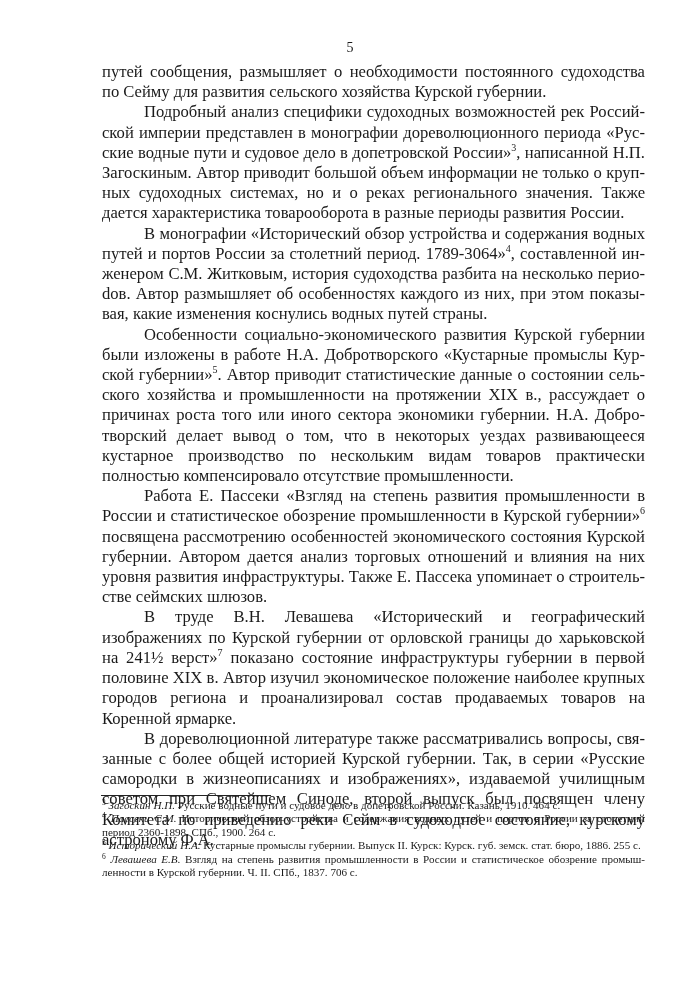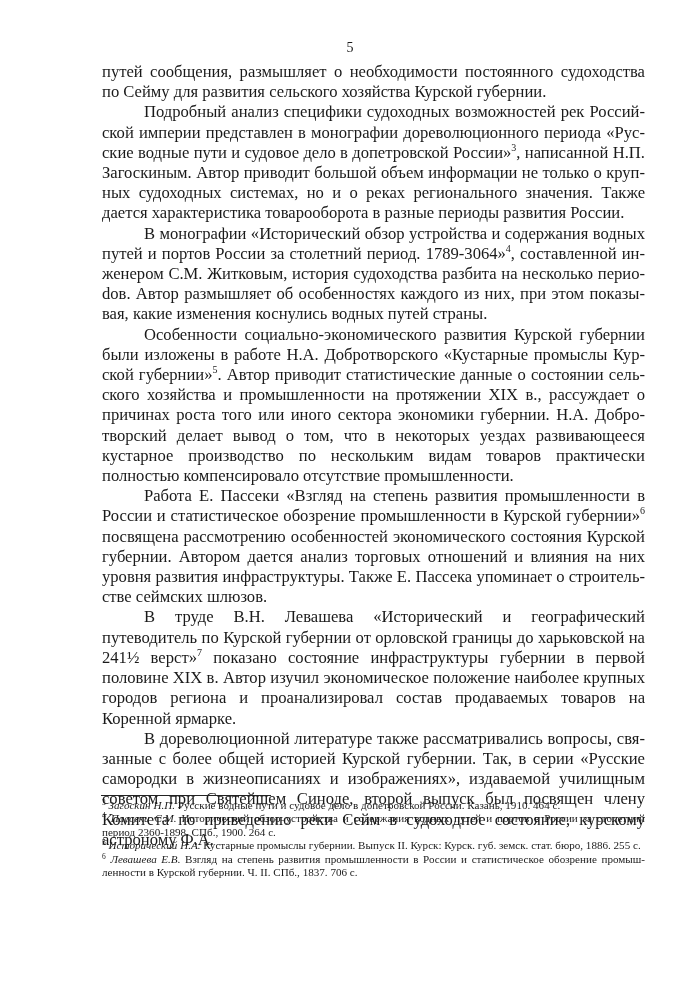--- a/index.html
+++ b/index.html
@@ -78,21 +78,21 @@
 <body>
 
 <div class="page-number">5</div>
 
 <div class="body-text" id="body-text">
     <p class="cont"><span>путей сообщения, размышляет о необходимости постоянного судоходства по Сейму для развития сельского хозяйства Курской губернии.</span></p>
     <p><span>Подробный анализ специфики судоходных возможностей рек Россий­ской империи представлен в монографии дореволюционного периода «Рус­ские водные пути и судовое дело в допетровской России»</span><sup>3</sup><span>, написанной Н.П. Загоскиным. Автор приводит большой объем информации не только о круп­ных судоходных системах, но и о реках регионального значения. Также дает­ся характеристика товарооборота в разные периоды развития России.</span></p>
     <p><span>В монографии «Исторический обзор устройства и содержания водных путей и портов России за столетний период. 1789-3064»</span><sup>4</sup><span>, составленной ин­женером С.М. Житковым, история судоходства разбита на несколько перио­dов. Автор размышляет об особенностях каждого из них, при этом показы­вая, какие изменения коснулись водных путей страны.</span></p>
     <p><span>Особенности социально-экономического развития Курской губернии были изложены в работе Н.А. Добротворского «Кустарные промыслы Кур­ской губернии»</span><sup>5</sup><span>. Автор приводит статистические данные о состоянии сель­ского хозяйства и промышленности на протяжении XIX в., рассуждает о причинах роста того или иного сектора экономики губернии. Н.А. Добро­творский делает вывод о том, что в некоторых уездах развивающееся кустар­ное производство по нескольким видам товаров практически полностью ком­пенсировало отсутствие промышленности.</span></p>
     <p><span>Работа Е. Пассеки «Взгляд на степень развития промышленности в России и статистическое обозрение промышленности в Курской губернии»</span><sup>6</sup><span> посвящена рассмотрению особенностей экономического состояния Курской губернии. Автором дается анализ торговых отношений и влияния на них уровня развития инфраструктуры. Также Е. Пассека упоминает о строитель­стве сеймских шлюзов.</span></p>
-    <p><span>В труде В.Н. Левашева «Исторический и географический путеводитель по Курской губернии от орловской границы до харьковской на 241½ верст»</span><sup>7</sup><span> показано состояние инфраструктуры губернии в первой половине XIX в. Ав­тор изучил экономическое положение наиболее крупных городов региона и проанализировал состав продаваемых товаров на Коренной ярмарке.</span></p>
+    <p><span>В труде В.Н. Левашева «Исторический и географический изображениях по Курской губернии от орловской границы до харьковской на 241½ верст»</span><sup>7</sup><span> показано состояние инфраструктуры губернии в первой половине XIX в. Ав­тор изучил экономическое положение наиболее крупных городов региона и проанализировал состав продаваемых товаров на Коренной ярмарке.</span></p>
     <p><span>В дореволюционной литературе также рассматривались вопросы, свя­занные с более общей историей Курской губернии. Так, в серии «Русские са­мородки в жизнеописаниях и изображениях», издаваемой училищным сове­том при Святейшем Синоде, второй выпуск был посвящен члену Комитета по приведению реки Сейм в судоходное состояние, курскому астроному Ф.А.</span></p>
   </div>
 
 <div class="footnote-rule"></div>
 
 <div class="footnotes" id="footnotes">
     <p><sup>3</sup> <span class="fn-author">Загоскин Н.П.</span><span> Русские водные пути и судовое дело в допетровской России. Казань, 1910. 464 с.</span></p>
     <p><sup>4</sup> <span class="fn-author">Пассеки С.М.</span><span> Исторический обзор устройства и содержания водных путей и портов в России за столетний период 2360-1898. СПб., 1900. 264 с.</span></p>
     <p><sup>5</sup> <span class="fn-author">Исторический Н.А.</span><span> Кустарные промыслы губернии. Выпуск II. Курск: Курск. губ. земск. стат. бюро, 1886. 255 с.</span></p>
     <p><sup>6</sup> <span class="fn-author">Левашева Е.В.</span><span> Взгляд на степень развития промышленности в России и статистическое обозрение промыш­ленности в Курской губернии. Ч. II. СПб., 1837. 706 с.</span></p>

